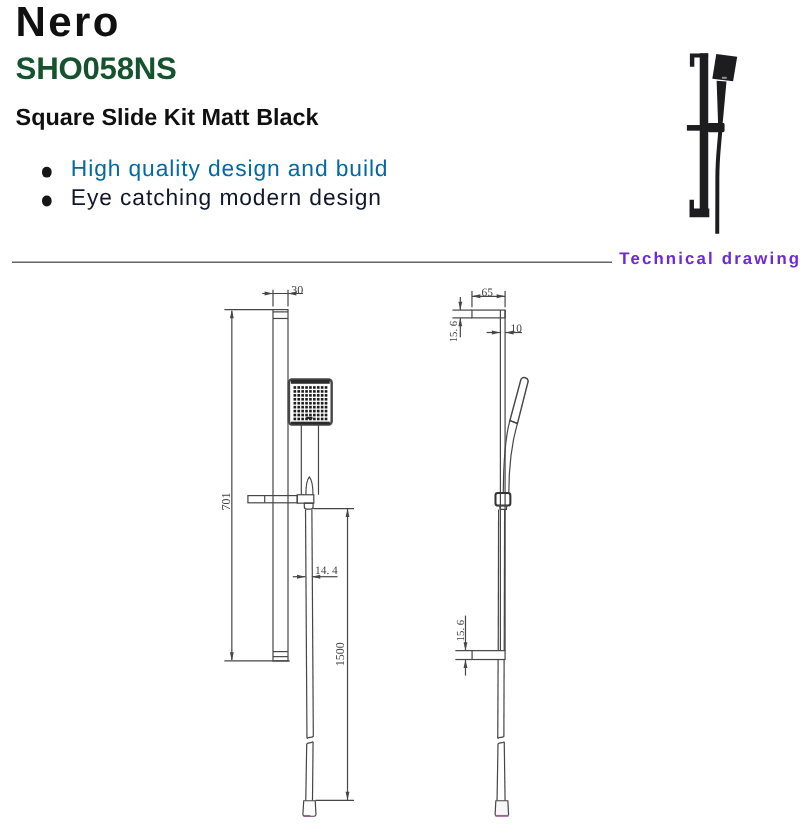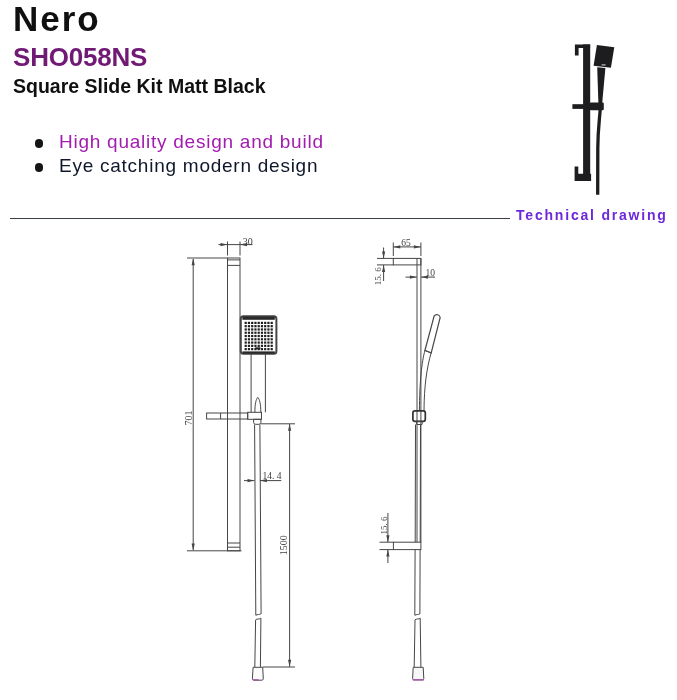--- a/index.html
+++ b/index.html
@@ -1,22 +1,22 @@
 <!DOCTYPE html>
 <html><head>
 <meta charset="utf-8">
 <style>
 html,body{margin:0;padding:0;}
 body{width:677px;height:700px;background:#ffffff;font-family:"Liberation Sans",sans-serif;position:relative;overflow:hidden;}
 .abs{position:absolute;white-space:nowrap;}
 #t1{left:13px;top:-1.2px;font-size:35px;font-weight:bold;color:#101010;letter-spacing:2px;}
-#t2{left:13px;top:42px;font-size:26px;font-weight:bold;color:#701a75;letter-spacing:-0.2px;}
-#t3{left:13px;top:75px;font-size:19.5px;font-weight:bold;color:#101010;letter-spacing:0px;}
+#t2{left:13px;top:42px;font-size:26px;font-weight:bold;color:#14532d;letter-spacing:-0.2px;}
+#t3{left:13px;top:87px;font-size:19.5px;font-weight:bold;color:#101010;letter-spacing:0px;}
 .bullet{width:8.6px;height:8.6px;border-radius:50%;background:#151515;position:absolute;}
-#bt1{left:59px;top:131px;font-size:19px;color:#a21caf;letter-spacing:0.75px;}
+#bt1{left:59px;top:131px;font-size:19px;color:#0369a1;letter-spacing:0.75px;}
 #bt2{left:59px;top:155px;font-size:19px;color:#0f172a;letter-spacing:0.75px;}
 #tdline{position:absolute;left:10px;top:218px;width:500px;height:1.4px;background:#3a3f49;}
 #tdtext{left:516px;top:207px;font-size:14px;font-weight:bold;color:#6d28d9;letter-spacing:1.8px;}
 svg{position:absolute;left:0;top:0;}
 svg text{font-family:"Liberation Serif",serif;fill:#3f3f3f;}
 </style>
 </head>
 <body>
 <div id="t1" class="abs">Nero</div>
 <div id="t2" class="abs">SHO058NS</div>

